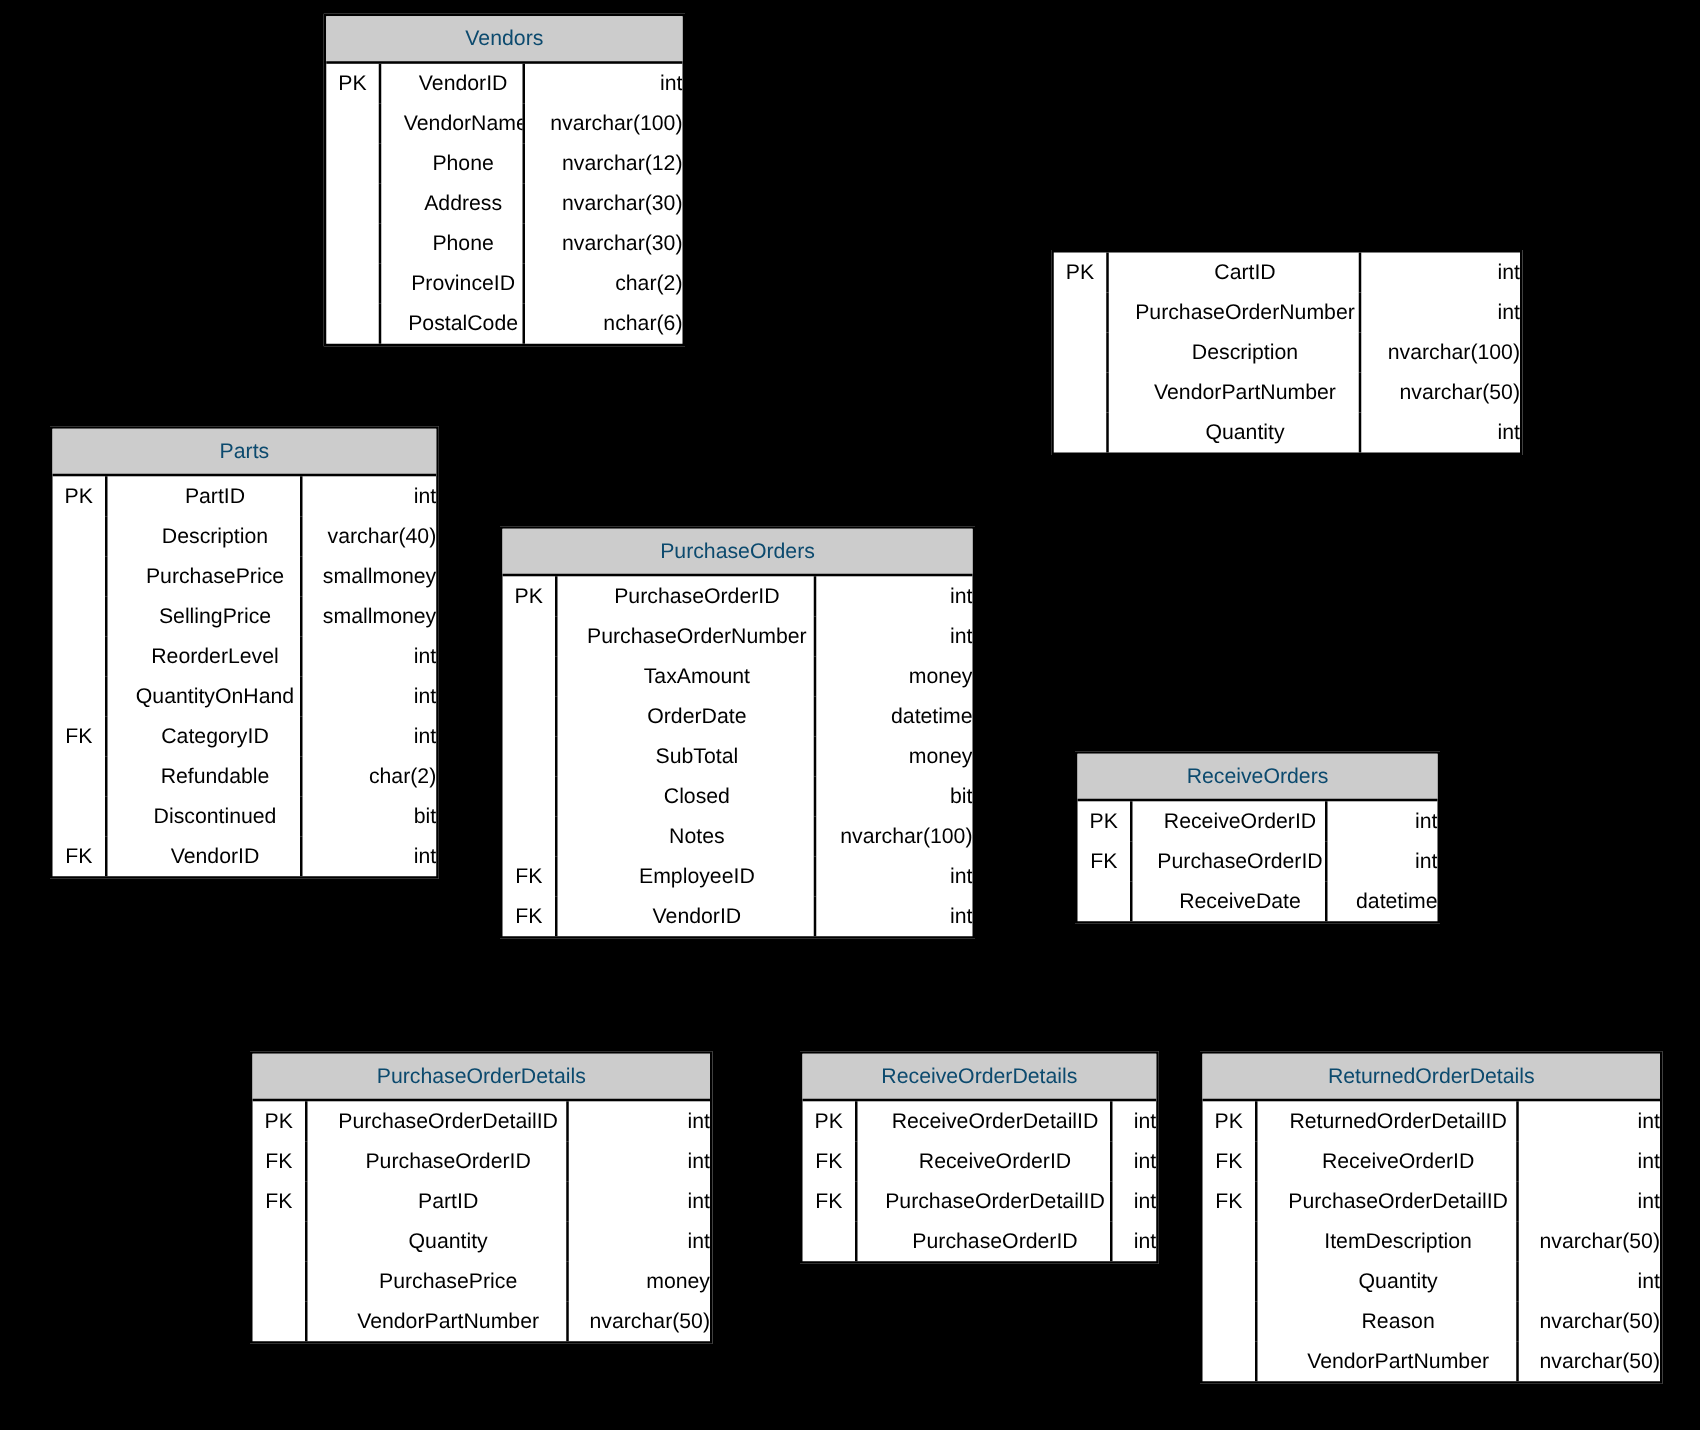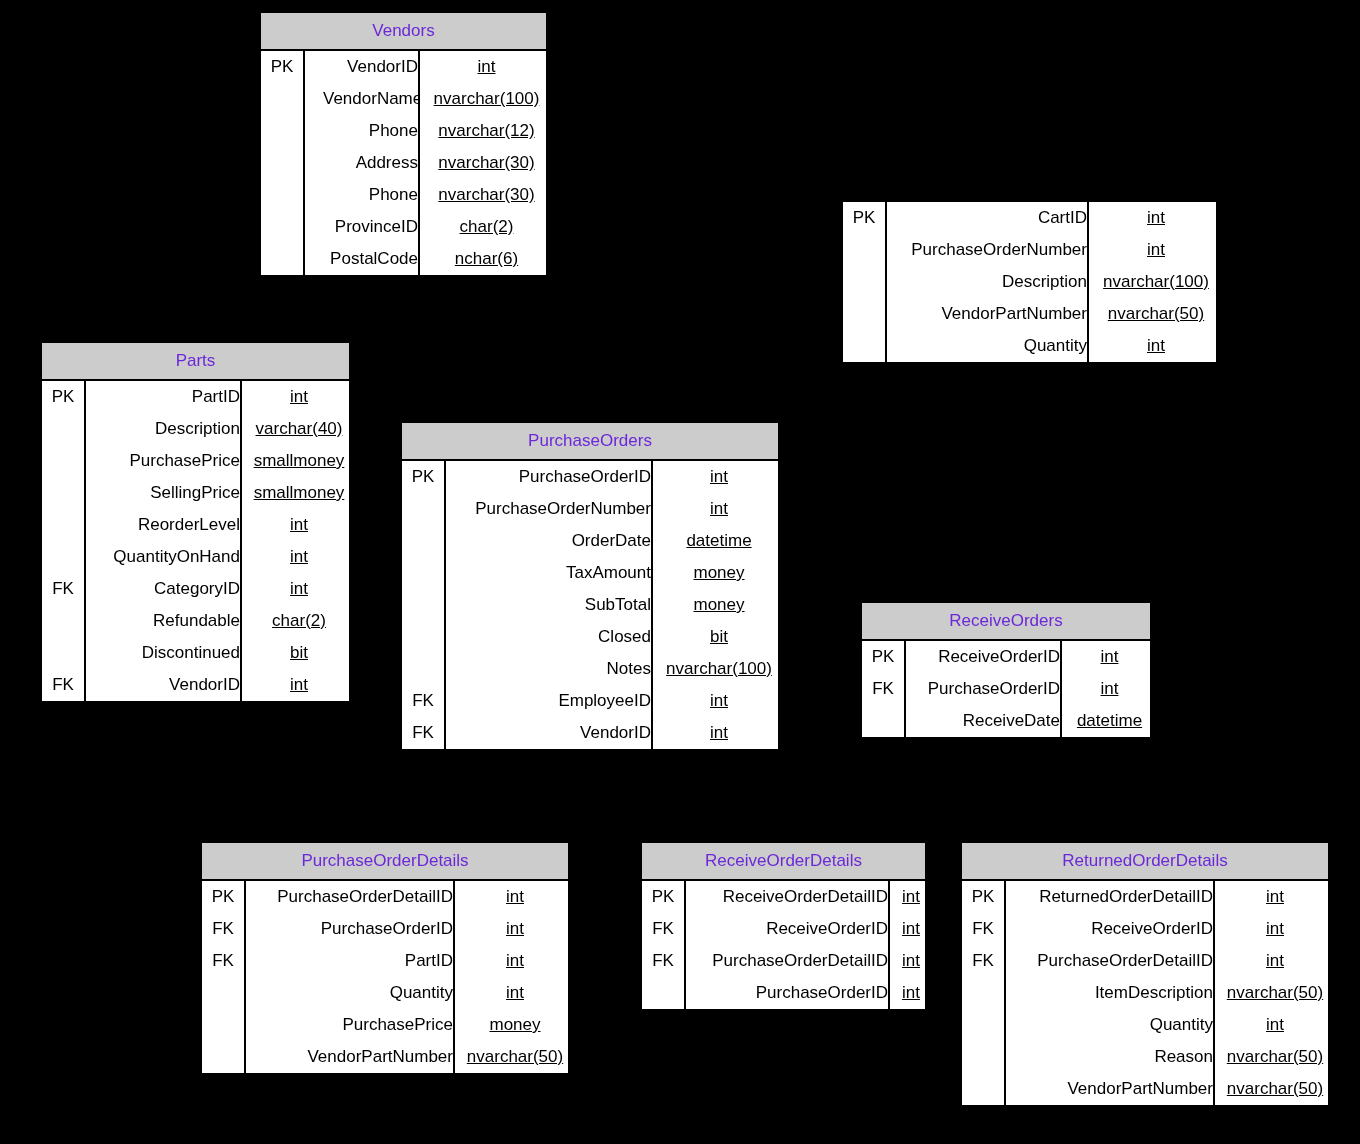--- a/index.html
+++ b/index.html
@@ -34,21 +34,21 @@
   }
 
   .entity-header {
     box-sizing: border-box;
     height: 38px;
     line-height: 36px;
     background: #cccccc;
     border-bottom: 2px solid #000000;
     text-align: center;
     font-size: 17px;
-    color: #6d28d9;
+    color: #0c4a6e;
     white-space: nowrap;
     overflow: hidden;
   }
 
   .entity-body {
     display: table;
     width: 100%;
     border-collapse: collapse;
     table-layout: fixed;
   }
@@ -70,29 +70,28 @@
     overflow: hidden;
   }
 
   .attr-key {
     text-align: center;
     border-right: 2px solid #000000;
     padding: 0 2px;
   }
 
   .attr-name {
-    text-align: right;
+    text-align: center;
     border-right: 2px solid #000000;
     padding-left: 18px;
   }
 
   .attr-type {
-    text-align: center;
+    text-align: right;
     padding-left: 7px;
-    text-decoration: underline;
   }
 
   
   .e-vendors       { left: 259px;  top: 11px;   width: 289px; }
   .e-vendors .attr-key  { width: 43px; }
   .e-vendors .attr-name { width: 115px; }
 
   .e-cart          { left: 841px;  top: 200px;  width: 377px; }
   .e-cart .attr-key  { width: 43px; }
   .e-cart .attr-name { width: 202px; }
@@ -261,30 +260,30 @@
         <span class="attr-name">PurchaseOrderID</span>
         <span class="attr-type">int</span>
       </div>
       <div class="attr-row">
         <span class="attr-key"></span>
         <span class="attr-name">PurchaseOrderNumber</span>
         <span class="attr-type">int</span>
       </div>
       <div class="attr-row">
         <span class="attr-key"></span>
+        <span class="attr-name">TaxAmount</span>
+        <span class="attr-type">money</span>
+      </div>
+      <div class="attr-row">
+        <span class="attr-key"></span>
         <span class="attr-name">OrderDate</span>
         <span class="attr-type">datetime</span>
       </div>
       <div class="attr-row">
         <span class="attr-key"></span>
-        <span class="attr-name">TaxAmount</span>
-        <span class="attr-type">money</span>
-      </div>
-      <div class="attr-row">
-        <span class="attr-key"></span>
         <span class="attr-name">SubTotal</span>
         <span class="attr-type">money</span>
       </div>
       <div class="attr-row">
         <span class="attr-key"></span>
         <span class="attr-name">Closed</span>
         <span class="attr-type">bit</span>
       </div>
       <div class="attr-row">
         <span class="attr-key"></span>

